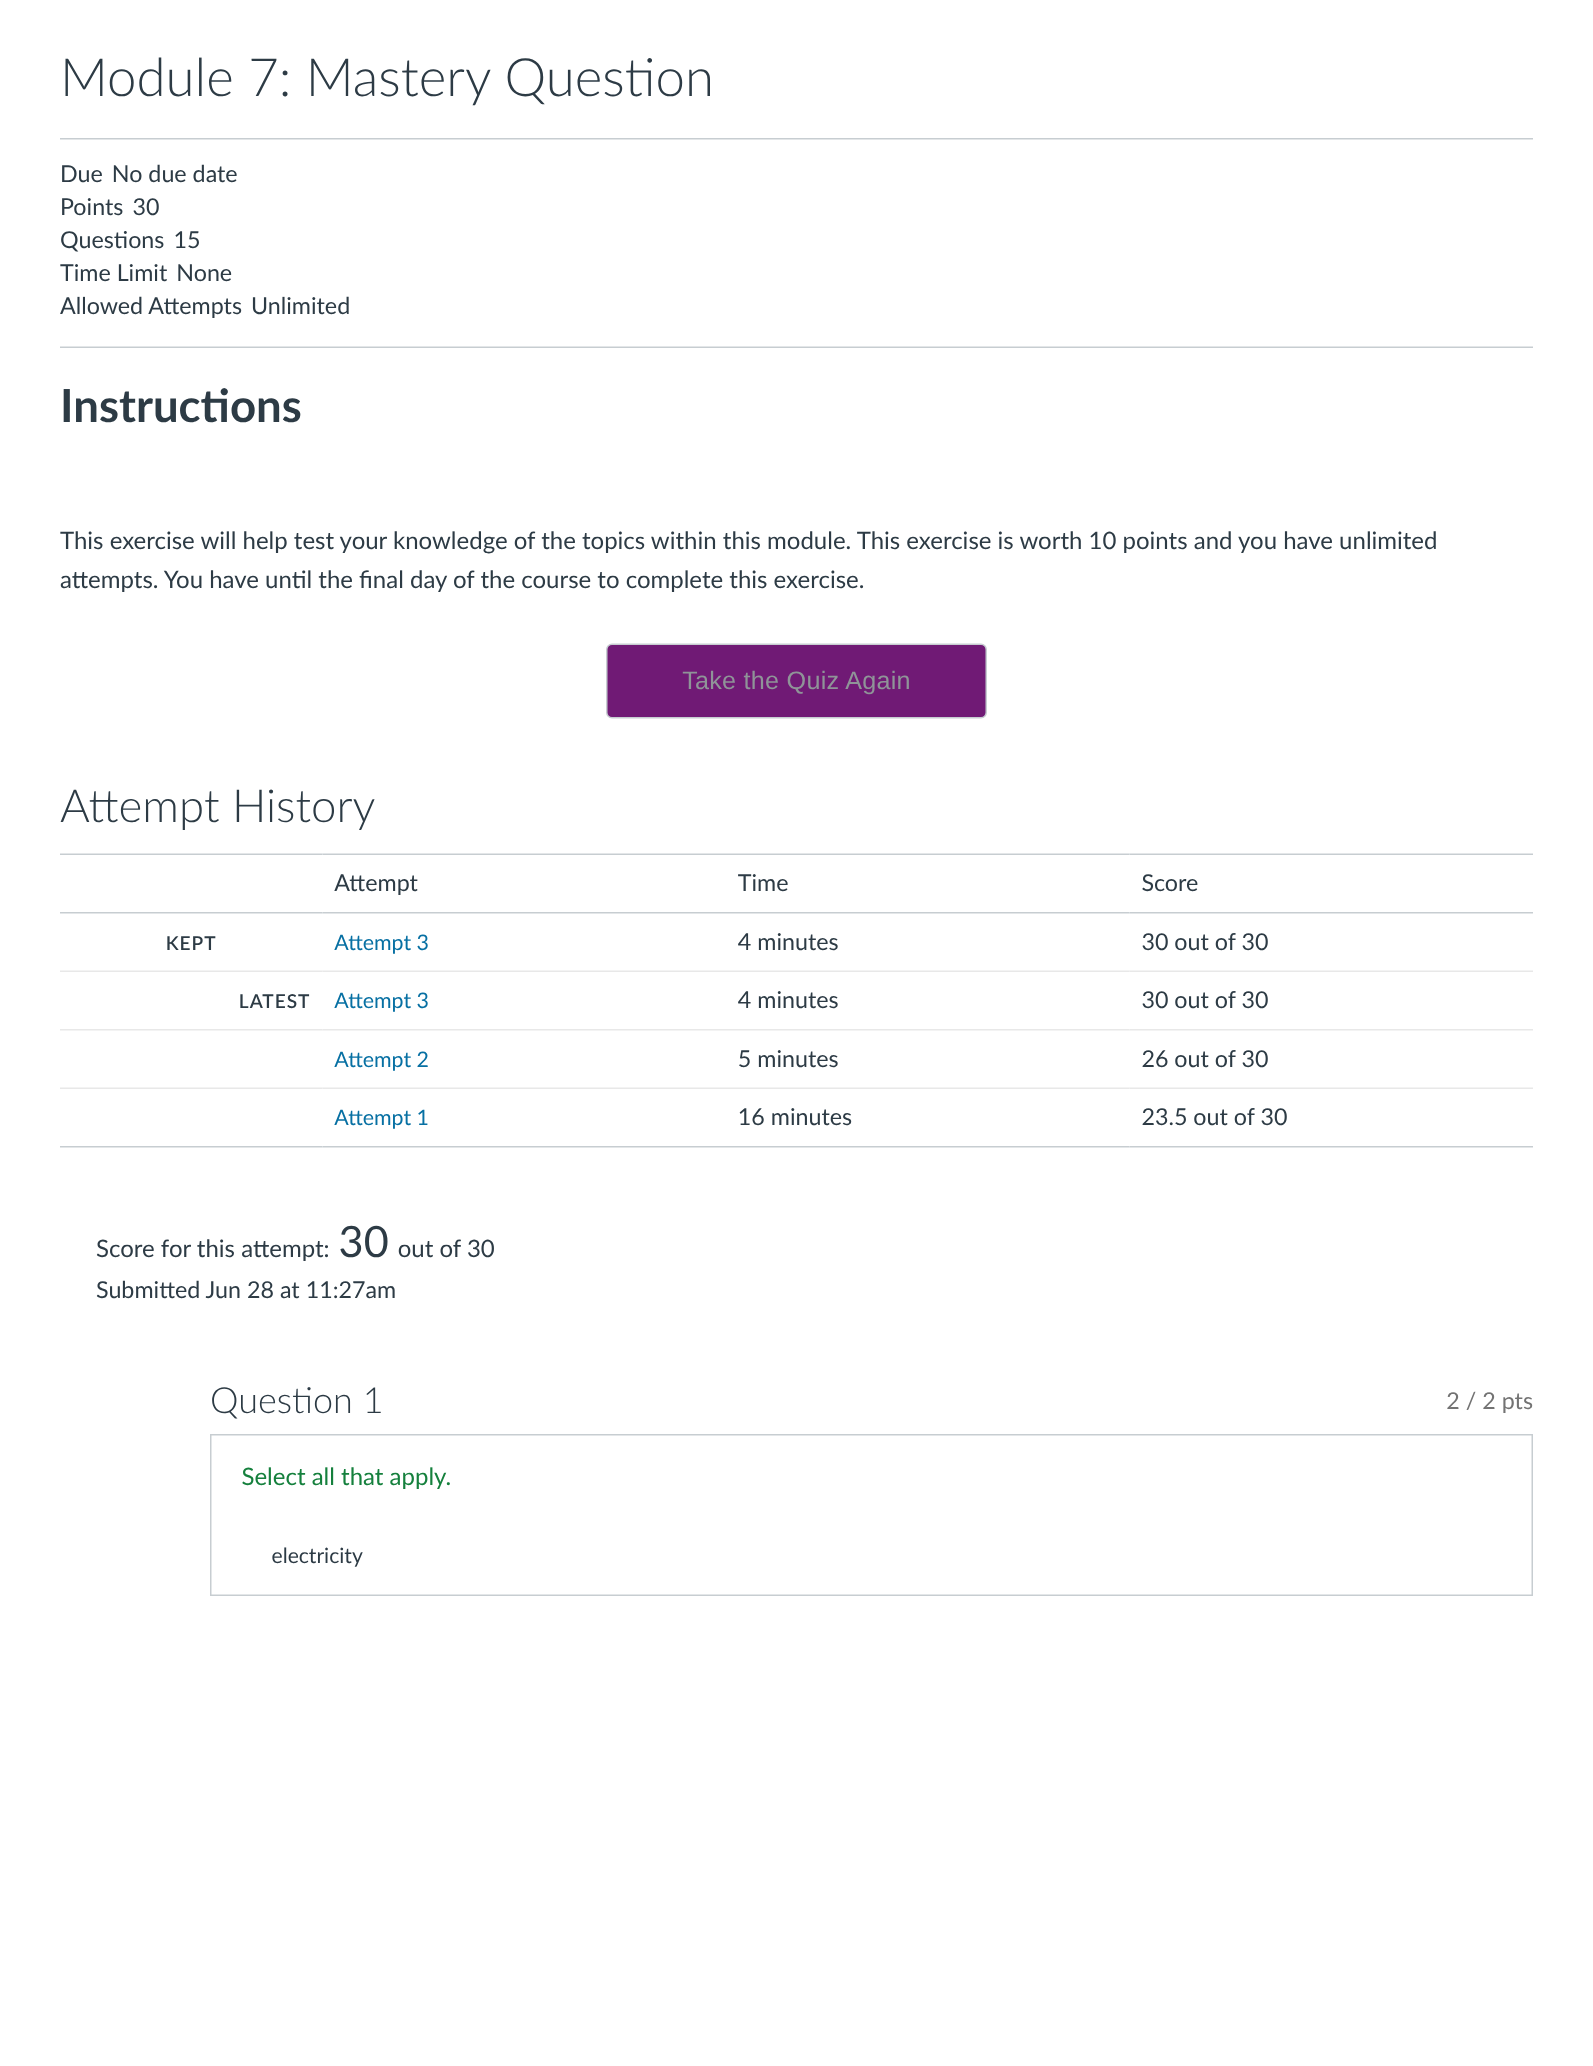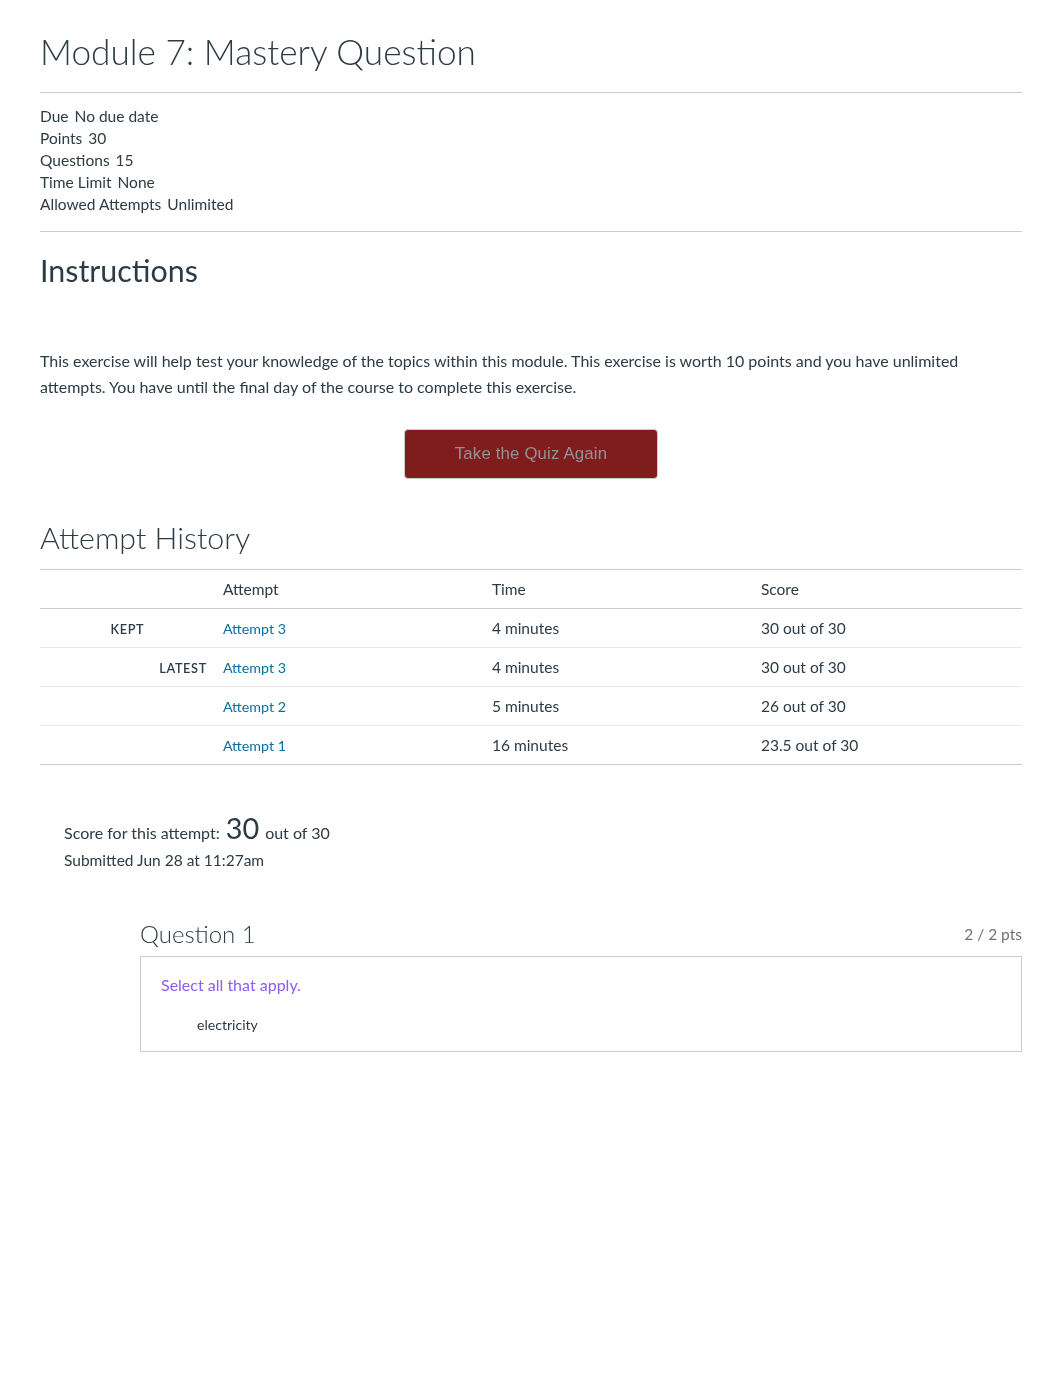--- a/index.html
+++ b/index.html
@@ -51,41 +51,41 @@
 
     .meta-row {
       display: flex;
       flex-wrap: wrap;
       width: 100%;
       flex-direction: column;
     }
 
     .instructions-title {
       font-size: 1.9em;
-      font-weight: 400;
+      font-weight: 700;
       color: #2d3b45;
       margin: 18px 0 16px 0;
     }
 
     .instructions-text {
       font-size: 1em;
       color: #2d3b45;
       line-height: 1.6;
       margin: 60px 0 30px 0;
     }
 
     .take-quiz-container {
       display: flex;
       justify-content: center;
       margin: 20px 0 40px 0;
     }
 
     .take-quiz-btn {
       border: 1px solid #c7cdd1;
-      background: #7f1d1d;
+      background: #701a75;
       color: #8f9498;
       padding: 14px 50px;
       font-size: 1.05em;
       border-radius: 4px;
       cursor: pointer;
       min-width: 200px;
       text-align: center;
       letter-spacing: 0.01em;
     }
 
@@ -209,28 +209,28 @@
 
     .question-text {
       font-size: 1em;
       color: #2d3b45;
       margin-bottom: 10px;
       line-height: 1.6;
     }
 
     .select-note {
       font-size: 1em;
-      color: #8b5cf6;
-      margin-bottom: 22px;
+      color: #15803d;
+      margin-bottom: 34px;
     }
 
     .answer-item {
       font-size: 0.88em;
       color: #2d3b45;
-      margin: 10px 0 0 36px;
+      margin: 10px 0 0 20px;
     }
 
     .col-badge { width: 130px; }
     .col-attempt { width: 200px; }
     .col-time { width: 200px; }
     .col-score { width: 200px; }
   </style>
 </head>
 <body>
 

